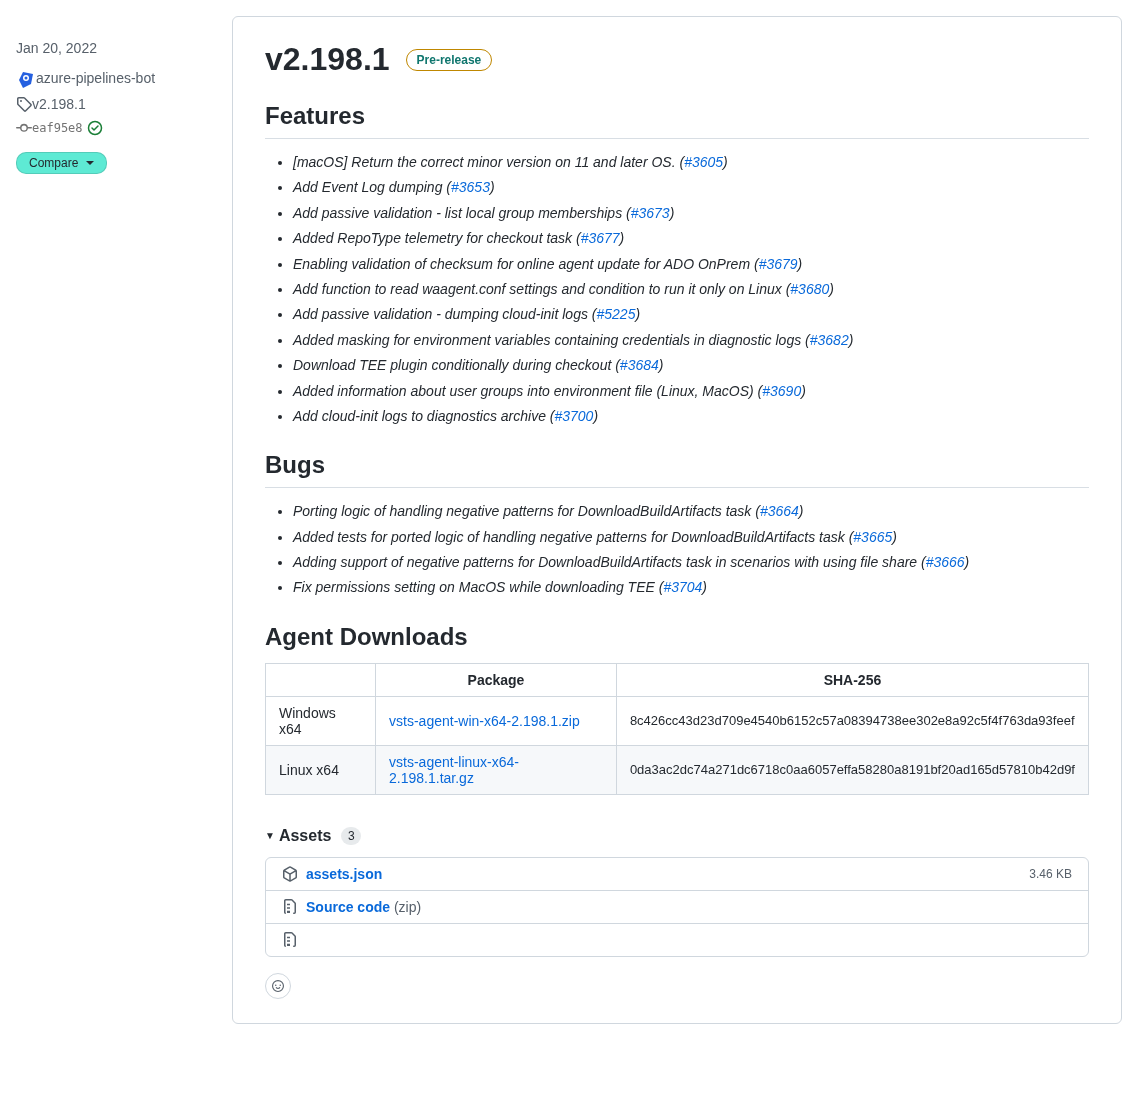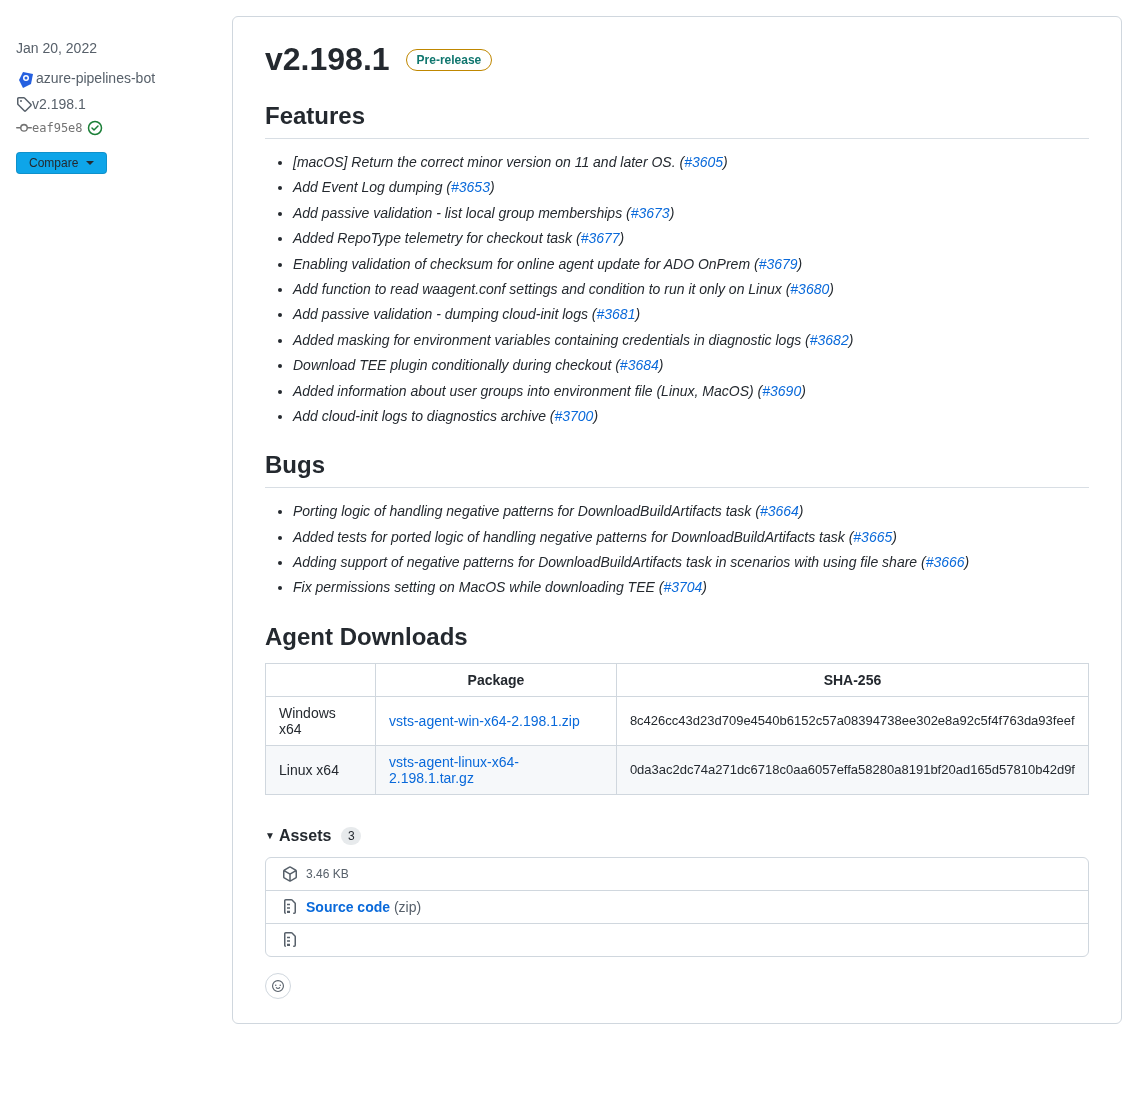--- a/index.html
+++ b/index.html
@@ -18,22 +18,22 @@
   .side-row { display: flex; align-items: center; margin-bottom: 8px; color: #57606a; font-size: 14px; }
   .side-date { color: #57606a; font-size: 14px; margin-bottom: 12px; }
   .side-author a { color: #57606a; font-weight: 500; }
   .side-tag { color: #57606a; }
   .side-tag svg, .side-commit svg, .side-author svg { flex-shrink: 0; }
   .side-commit { font-family: ui-monospace, SFMono-Regular, Menlo, monospace; font-size: 12px; color: #737373; }
   .verified-icon { color: #1a7f37; display: inline-flex; margin-left: 4px; }
   .compare-btn {
     display: inline-flex; align-items: center; gap: 4px;
     padding: 3px 12px; font-size: 12px; font-weight: 500;
-    color: #24292f; background: #0ea5e9;
-    border: 1px solid rgba(27,31,36,0.15); border-radius: 4px;
+    color: #24292f; background: #5eead4;
+    border: 1px solid rgba(27,31,36,0.15); border-radius: 10px;
     cursor: pointer; margin-top: 8px;
   }
   .dropdown-caret { width: 0; height: 0; border-left: 4px solid transparent; border-right: 4px solid transparent; border-top: 4px solid currentColor; margin-left: 4px; }
   .main {
     flex: 1;
     border: 1px solid #d0d7de; border-radius: 6px;
     padding: 24px 32px;
     min-width: 0;
   }
   .release-header { display: flex; align-items: center; gap: 16px; margin-bottom: 16px; }
@@ -133,21 +133,21 @@
   </div>
 
   <h2>Features</h2>
   <ul class="changelog" id="features-list">
       <li>[macOS] Return the correct minor version on 11 and later OS. (<a href="#">#3605</a>)</li>
       <li>Add Event Log dumping (<a href="#">#3653</a>)</li>
       <li>Add passive validation - list local group memberships (<a href="#">#3673</a>)</li>
       <li>Added RepoType telemetry for checkout task (<a href="#">#3677</a>)</li>
       <li>Enabling validation of checksum for online agent update for ADO OnPrem (<a href="#">#3679</a>)</li>
       <li>Add function to read waagent.conf settings and condition to run it only on Linux (<a href="#">#3680</a>)</li>
-      <li>Add passive validation - dumping cloud-init logs (<a href="#">#3681</a>)</li>
+      <li>Add passive validation - dumping cloud-init logs (<a href="#">#5225</a>)</li>
       <li>Added masking for environment variables containing credentials in diagnostic logs (<a href="#">#3682</a>)</li>
       <li>Download TEE plugin conditionally during checkout (<a href="#">#3684</a>)</li>
       <li>Added information about user groups into environment file (Linux, MacOS) (<a href="#">#3690</a>)</li>
       <li>Add cloud-init logs to diagnostics archive (<a href="#">#3700</a>)</li>
     </ul>
 
   <h2>Bugs</h2>
   <ul class="changelog" id="bugs-list">
       <li>Porting logic of handling negative patterns for DownloadBuildArtifacts task (<a href="#">#3664</a>)</li>
       <li>Added tests for ported logic of handling negative patterns for DownloadBuildArtifacts task (<a href="#">#3665</a>)</li>
@@ -182,20 +182,21 @@
     <div class="assets-header">
       <span class="tri">▼</span>
       <span>Assets</span>
       <span class="assets-count">3</span>
     </div>
     <div class="assets-box" id="assets-box">
         <div class="asset-row">
           <span class="icon"><svg viewBox="0 0 16 16" width="16" height="16" fill="currentColor">
               <path d="m8.878.392 5.25 3.045c.54.314.872.89.872 1.514v6.098a1.75 1.75 0 0 1-.872 1.514l-5.25 3.045a1.75 1.75 0 0 1-1.756 0l-5.25-3.045A1.75 1.75 0 0 1 1 11.049V4.951c0-.624.332-1.201.872-1.514L7.122.392a1.75 1.75 0 0 1 1.756 0ZM7.875 1.69l-4.63 2.685L8 7.133l4.755-2.758-4.63-2.685a.248.248 0 0 0-.25 0ZM2.5 5.677v5.372c0 .09.047.171.125.216l4.625 2.683V8.432ZM8.75 13.948l4.625-2.683a.25.25 0 0 0 .125-.216V5.677L8.75 8.432Z"></path>
             </svg></span>
+          <span class="asset-name"><a href="#">assets.json</a></span>
           <span class="asset-size">3.46 KB</span>
         </div>
         <div class="asset-row">
           <span class="icon"><svg viewBox="0 0 16 16" width="16" height="16" fill="currentColor">
               <path d="M3.5 1.75v11.5c0 .09.048.173.126.217a.75.75 0 0 1-.752 1.298A1.748 1.748 0 0 1 2 13.25V1.75C2 .784 2.784 0 3.75 0h5.586c.464 0 .909.184 1.237.513l2.914 2.914c.329.328.513.773.513 1.237v8.586A1.75 1.75 0 0 1 12.25 15h-.5a.75.75 0 0 1 0-1.5h.5a.25.25 0 0 0 .25-.25V4.664a.25.25 0 0 0-.073-.177l-2.914-2.914a.25.25 0 0 0-.177-.073H3.75a.25.25 0 0 0-.25.25Zm3 1v2H5v1.5h1.5v2H5v1.5h1.5v2H5V14h3v-2.25H6.5v-2H8v-1.5H6.5v-2H8V4.75H6.5v-2Z"></path>
             </svg></span>
           <span class="asset-name"><a href="#">Source code</a><span class="ext"> (zip)</span></span>
           <span class="asset-size"></span>
         </div>
         <div class="asset-row">

